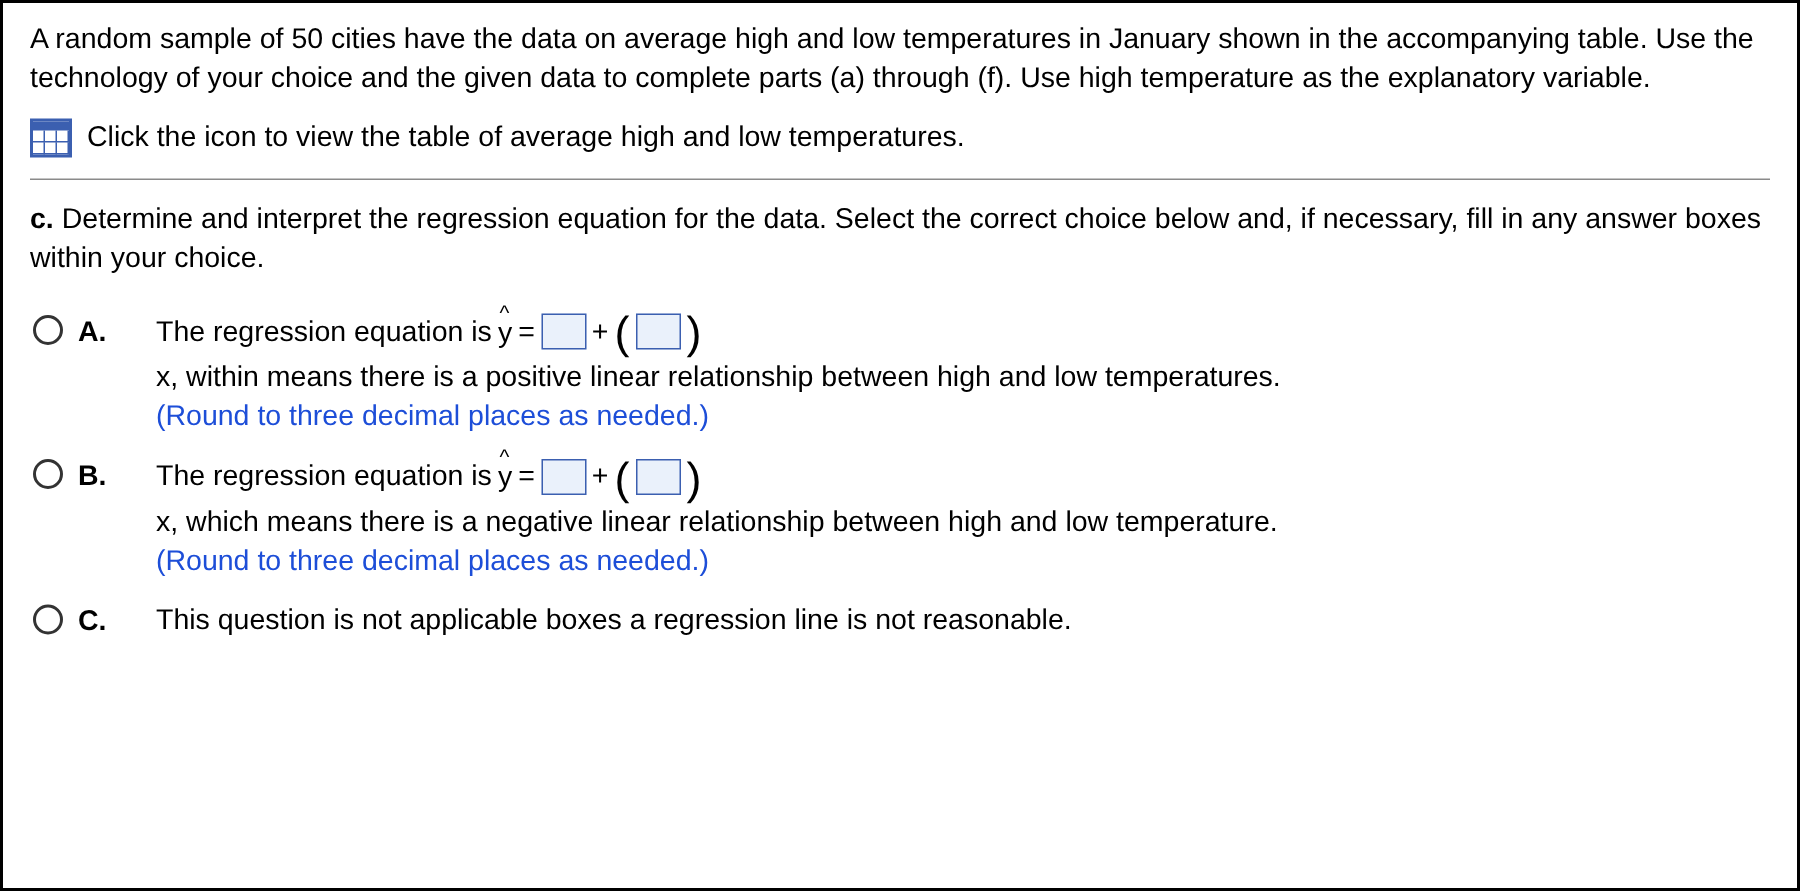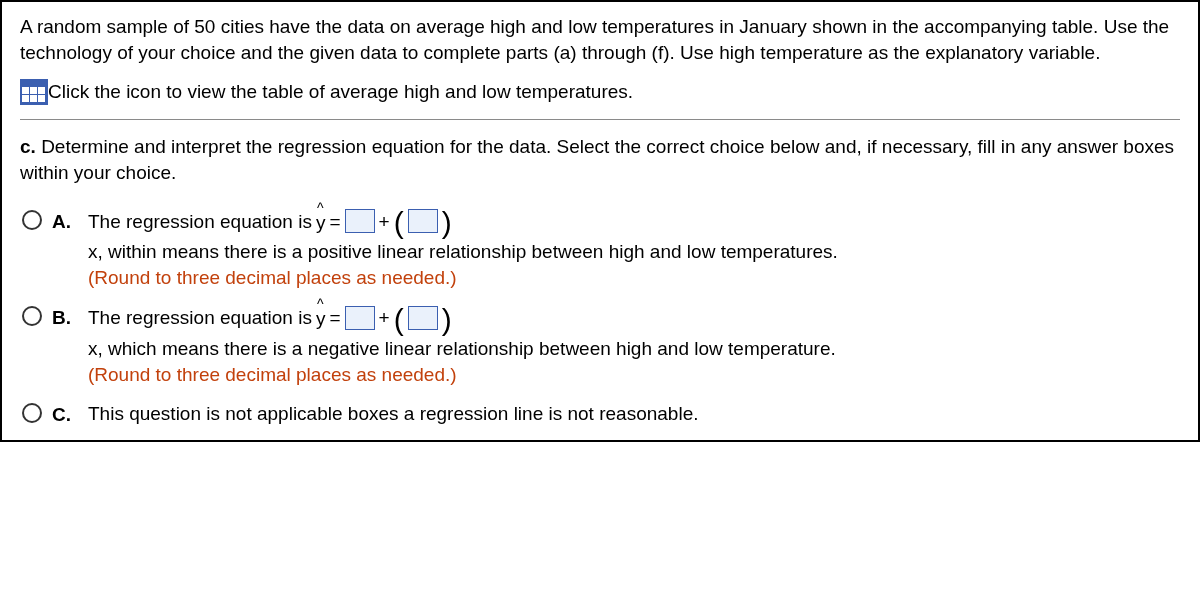--- a/index.html
+++ b/index.html
@@ -7,28 +7,29 @@
     margin: 0;
     padding: 0;
     font-family: Arial, Helvetica, sans-serif;
     font-size: 19px;
     color: #000;
     background: #fff;
   }
   .outer {
     border: 2px solid #000;
     width: 1200px;
-    height: 442px;
+    height: 594px;
     padding: 12px 18px 12px 18px;
     line-height: 1.35;
   }
   .top-block { margin-bottom: 14px; }
   .link-row {
     display: flex;
     align-items: center;
+    gap: 10px;
     margin-top: 12px;
     margin-bottom: 14px;
   }
   .table-icon {
     width: 28px;
     height: 26px;
     border: 2px solid #3b5fb0;
     background: #fff;
     display: flex;
     flex-direction: column;
@@ -68,21 +69,21 @@
     flex: 0 0 20px;
     margin-top: 2px;
     cursor: pointer;
     background:#fff;
   }
   .letter {
     font-weight: bold;
     flex: 0 0 26px;
     padding-top: 1px;
   }
-  .choice-body { flex: 1; }
+  .choice-body { flex: 1; margin-left: 16px; }
   .eqline {
     display: flex;
     flex-wrap: wrap;
     align-items: center;
     gap: 4px;
   }
   .yhat {
     position: relative;
     display: inline-block;
     padding-top: 2px;
@@ -100,21 +101,21 @@
     border: 1px solid #3b5fb0;
     background: #eaf1fb;
     display: inline-block;
   }
   .paren {
     font-size: 30px;
     line-height: 0.8;
     position: relative;
     top: 2px;
   }
-  .round-note { color: #c2410c; }
+  .round-note { color: #1d4ed8; }
 </style>
 </head>
 <body>
 
 <div class="outer">
 
   <div class="top-block">A random sample of 50 cities have the data on average high and low temperatures in January shown in the accompanying table. Use the technology of your choice and the given data to complete parts (a) through (f). Use high temperature as the explanatory variable.</div>
 
   <div class="link-row">
     <span class="table-icon">

